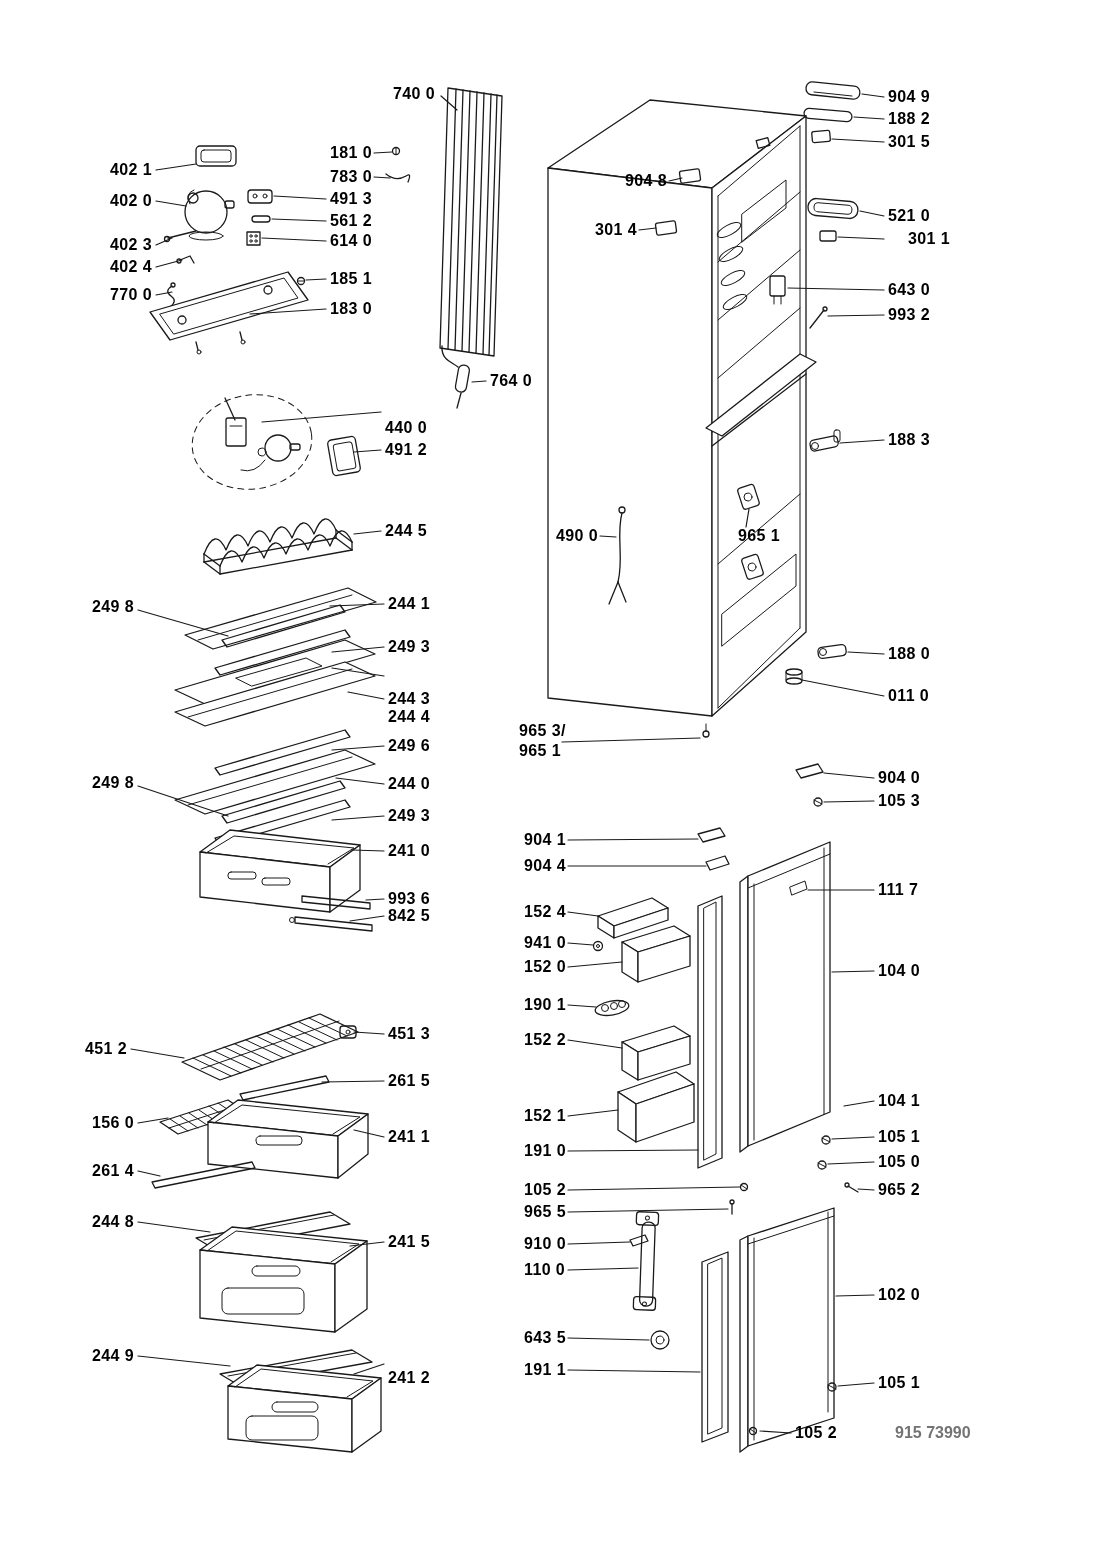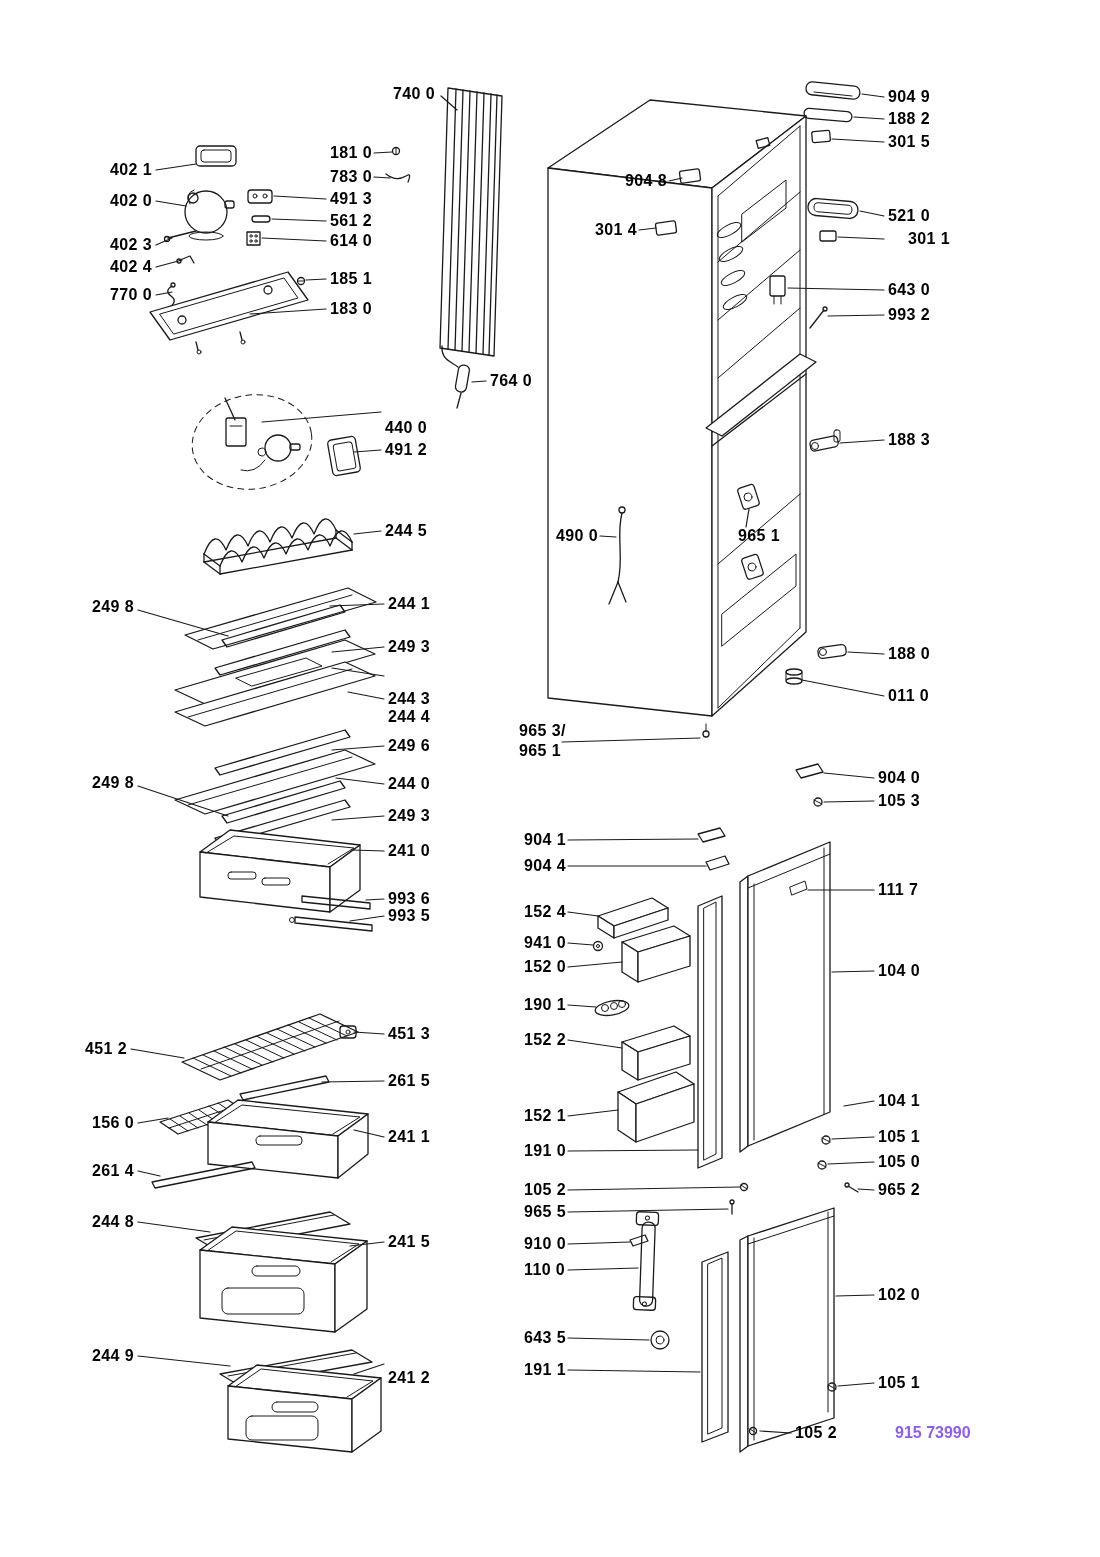--- a/index.html
+++ b/index.html
@@ -8,21 +8,21 @@
          font-family:"Liberation Sans",sans-serif;}
   svg{position:absolute;left:0;top:0;}
   .art *{stroke:#1a1a1a;stroke-width:1.3;fill:none;stroke-linecap:round;stroke-linejoin:round;}
   .art .solid{fill:#ffffff;}
   .art .thin{stroke-width:1;}
   .art .dash{stroke-dasharray:6 5;}
   .leaders line{stroke:#1a1a1a;stroke-width:1.2;}
   .label-layer{position:absolute;left:0;top:0;width:1100px;height:1557px;pointer-events:none;}
   .part-label{position:absolute;font-weight:bold;font-size:16px;line-height:18px;
               color:#000;white-space:nowrap;letter-spacing:.4px;}
-  .doc-number{position:absolute;left:895px;top:1424px;font-weight:bold;font-size:16px;color:#8b5cf6;}
+  .doc-number{position:absolute;left:895px;top:1424px;font-weight:bold;font-size:16px;color:#737373;}
 </style>
 </head>
 <body>
 
 <div class="stage">
 
 <svg class="art" width="1100" height="1557" viewBox="0 0 1100 1557">
 
   <g>
     <polygon points="448,88 502,96 494,356 440,348"></polygon>
@@ -559,21 +559,21 @@
       <div class="part-label" style="top: 522px; left: 385px;">244 5</div>
       <div class="part-label" style="top: 595px; left: 388px;">244 1</div>
       <div class="part-label" style="top: 638px; left: 388px;">249 3</div>
       <div class="part-label" style="top: 667px; left: 388px; margin-top: 41px;">244 4</div>
       <div class="part-label" style="top: 690px; left: 388px;">244 3</div>
       <div class="part-label" style="top: 737px; left: 388px;">249 6</div>
       <div class="part-label" style="top: 775px; left: 388px;">244 0</div>
       <div class="part-label" style="top: 807px; left: 388px;">249 3</div>
       <div class="part-label" style="top: 842px; left: 388px;">241 0</div>
       <div class="part-label" style="top: 890px; left: 388px;">993 6</div>
-      <div class="part-label" style="top: 907px; left: 388px;">993 5</div>
+      <div class="part-label" style="top: 907px; left: 388px;">842 5</div>
       <div class="part-label" style="top: 1025px; left: 388px;">451 3</div>
       <div class="part-label" style="top: 1072px; left: 388px;">261 5</div>
       <div class="part-label" style="top: 1128px; left: 388px;">241 1</div>
       <div class="part-label" style="top: 1233px; left: 388px;">241 5</div>
       <div class="part-label" style="top: 1355px; left: 388px; margin-top: 14px;">241 2</div>
       <div class="part-label" style="top: 172px; left: 625px;">904 8</div>
       <div class="part-label" style="top: 221px; left: 595px;">301 4</div>
       <div class="part-label" style="top: 527px; left: 556px;">490 0</div>
       <div class="part-label" style="top: 527px; left: 738px;">965 1</div>
       <div class="part-label" style="top: 722px; left: 519px;">965 3/</div>

